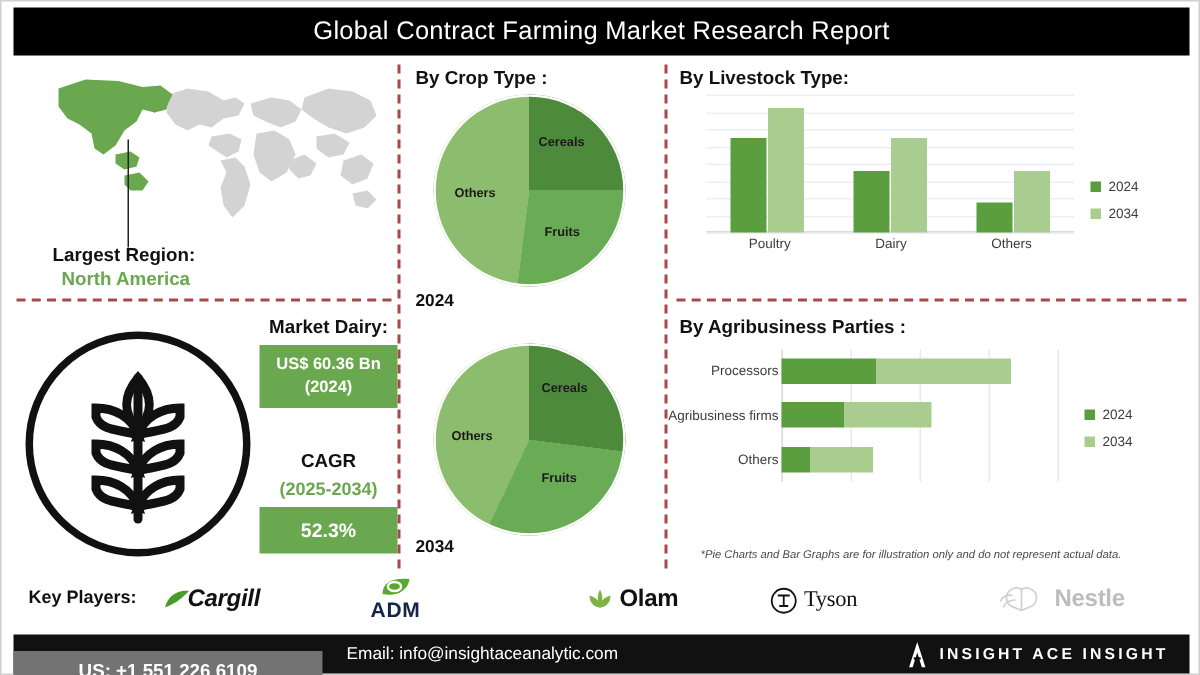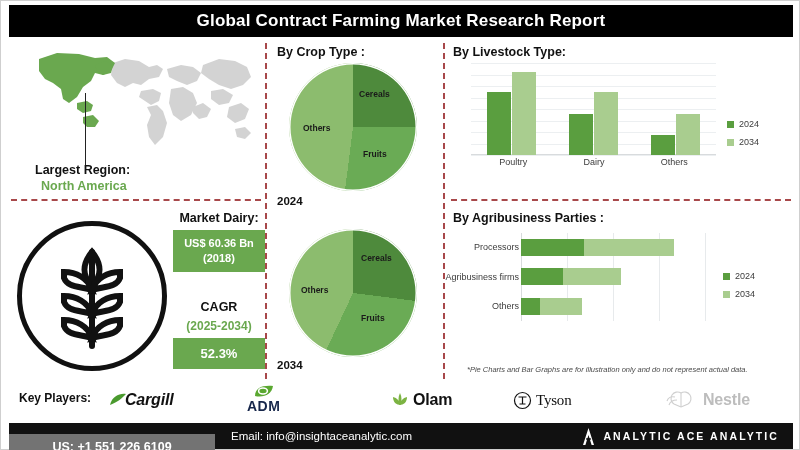--- a/index.html
+++ b/index.html
@@ -17,21 +17,21 @@
   }
 
   
   .header {
     position: absolute; left: 8px; top: 4px;
     width: 784px; height: 32px;
     background: #000000;
     display: flex; align-items: center; justify-content: center;
   }
   .header-title {
-    color: #ffffff; font-size: 17px; font-weight: bold;
+    color: #ffffff; font-size: 17px; font-weight: normal;
     letter-spacing: .2px;
   }
 
   
   .vdash {
     position: absolute; width: 0;
     border-left: 2px dashed #a8484a;
   }
   .hdash {
     position: absolute; height: 0;
@@ -232,21 +232,21 @@
       <path d="M46 72 C58 68 70 70 74 60 L74 54 C62 54 50 60 46 72 Z"></path>
       <path d="M46 96 C34 92 22 94 18 84 L18 78 C30 78 42 84 46 96 Z"></path>
       <path d="M46 96 C58 92 70 94 74 84 L74 78 C62 78 50 84 46 96 Z"></path>
     </svg>
   </div>
 
   <div class="metric-col">
     <div class="metric-head">Market Dairy:</div>
     <div class="metric-badge">
       <div>US$ 60.36 Bn</div>
-      <div>(2018)</div>
+      <div>(2024)</div>
     </div>
     <div class="metric-gap"></div>
     <div class="metric-head">CAGR</div>
     <div class="metric-sub">(2025-2034)</div>
     <div class="metric-badge big">52.3%</div>
   </div>
 
   <div class="sect-title" style="left:276px; top:44px;">By  Crop Type  :</div>
 
   <div class="pie" id="pie-2024" style="left: 288px; top: 62px; width: 128px; height: 128px; background: conic-gradient(rgb(78, 138, 60) 0deg, rgb(78, 138, 60) 90deg, rgb(106, 171, 85) 90deg, rgb(106, 171, 85) 187.2deg, rgb(140, 188, 110) 187.2deg, rgb(140, 188, 110) 360deg); box-shadow: rgb(255, 255, 255) 0px 0px 0px 1.5px inset;"></div>
@@ -400,17 +400,17 @@
   </div>
 
   <div class="footer">
     <div class="footer-phone">US: +1 551 226 6109</div>
     <div class="footer-email">Email: info@insightaceanalytic.com</div>
     <div class="footer-brand">
       <svg class="brand-mark" viewBox="0 0 13 17">
         <path d="M6.5 0 L12 17 L9.6 17 L6.5 7 L3.4 17 L1 17 Z" fill="#ffffff"></path>
         <rect x="4.2" y="10.2" width="4.6" height="1.6" fill="#111"></rect>
       </svg>
-      <span class="brand-text">ANALYTIC ACE ANALYTIC</span>
+      <span class="brand-text">INSIGHT ACE INSIGHT</span>
     </div>
   </div>
 
 </div>
 
 </body></html>

